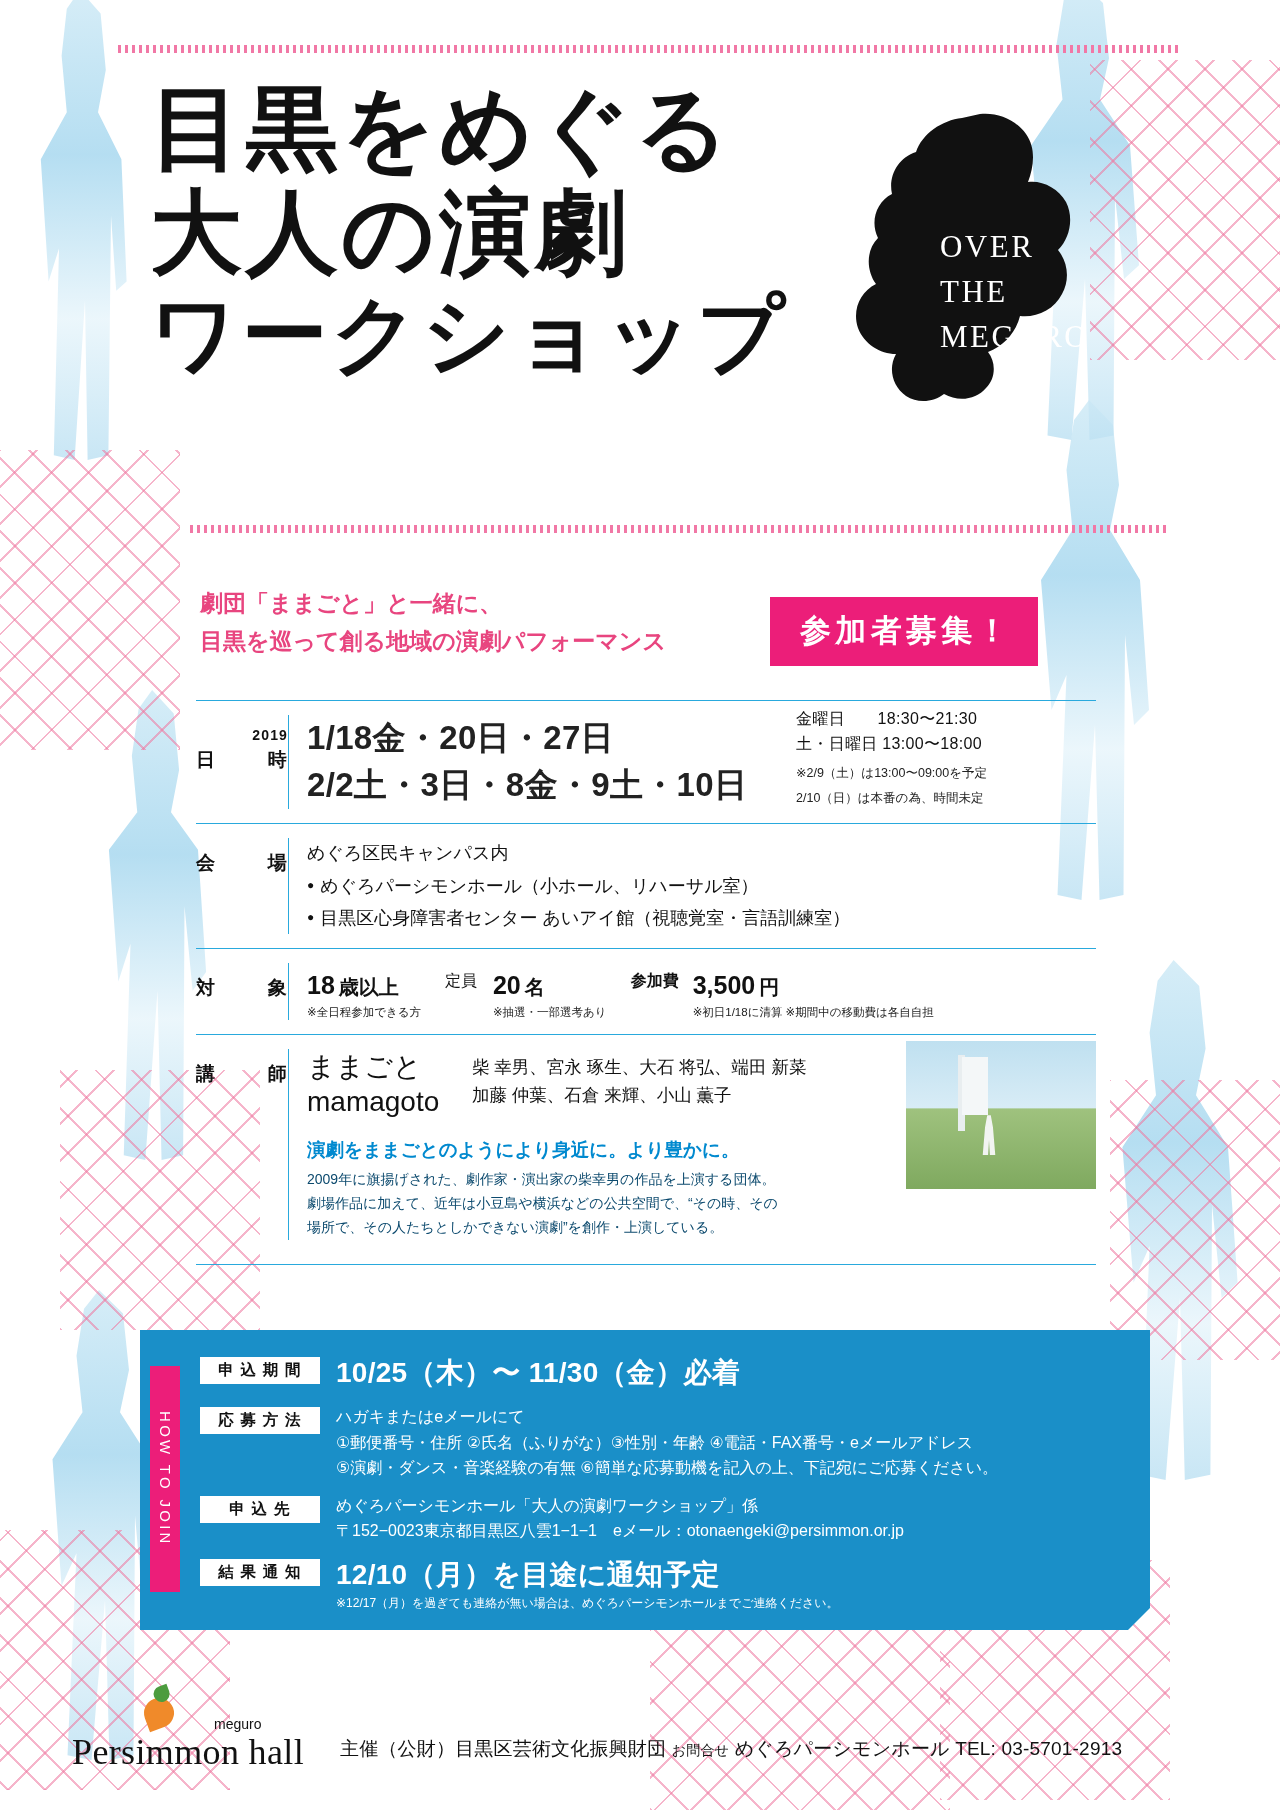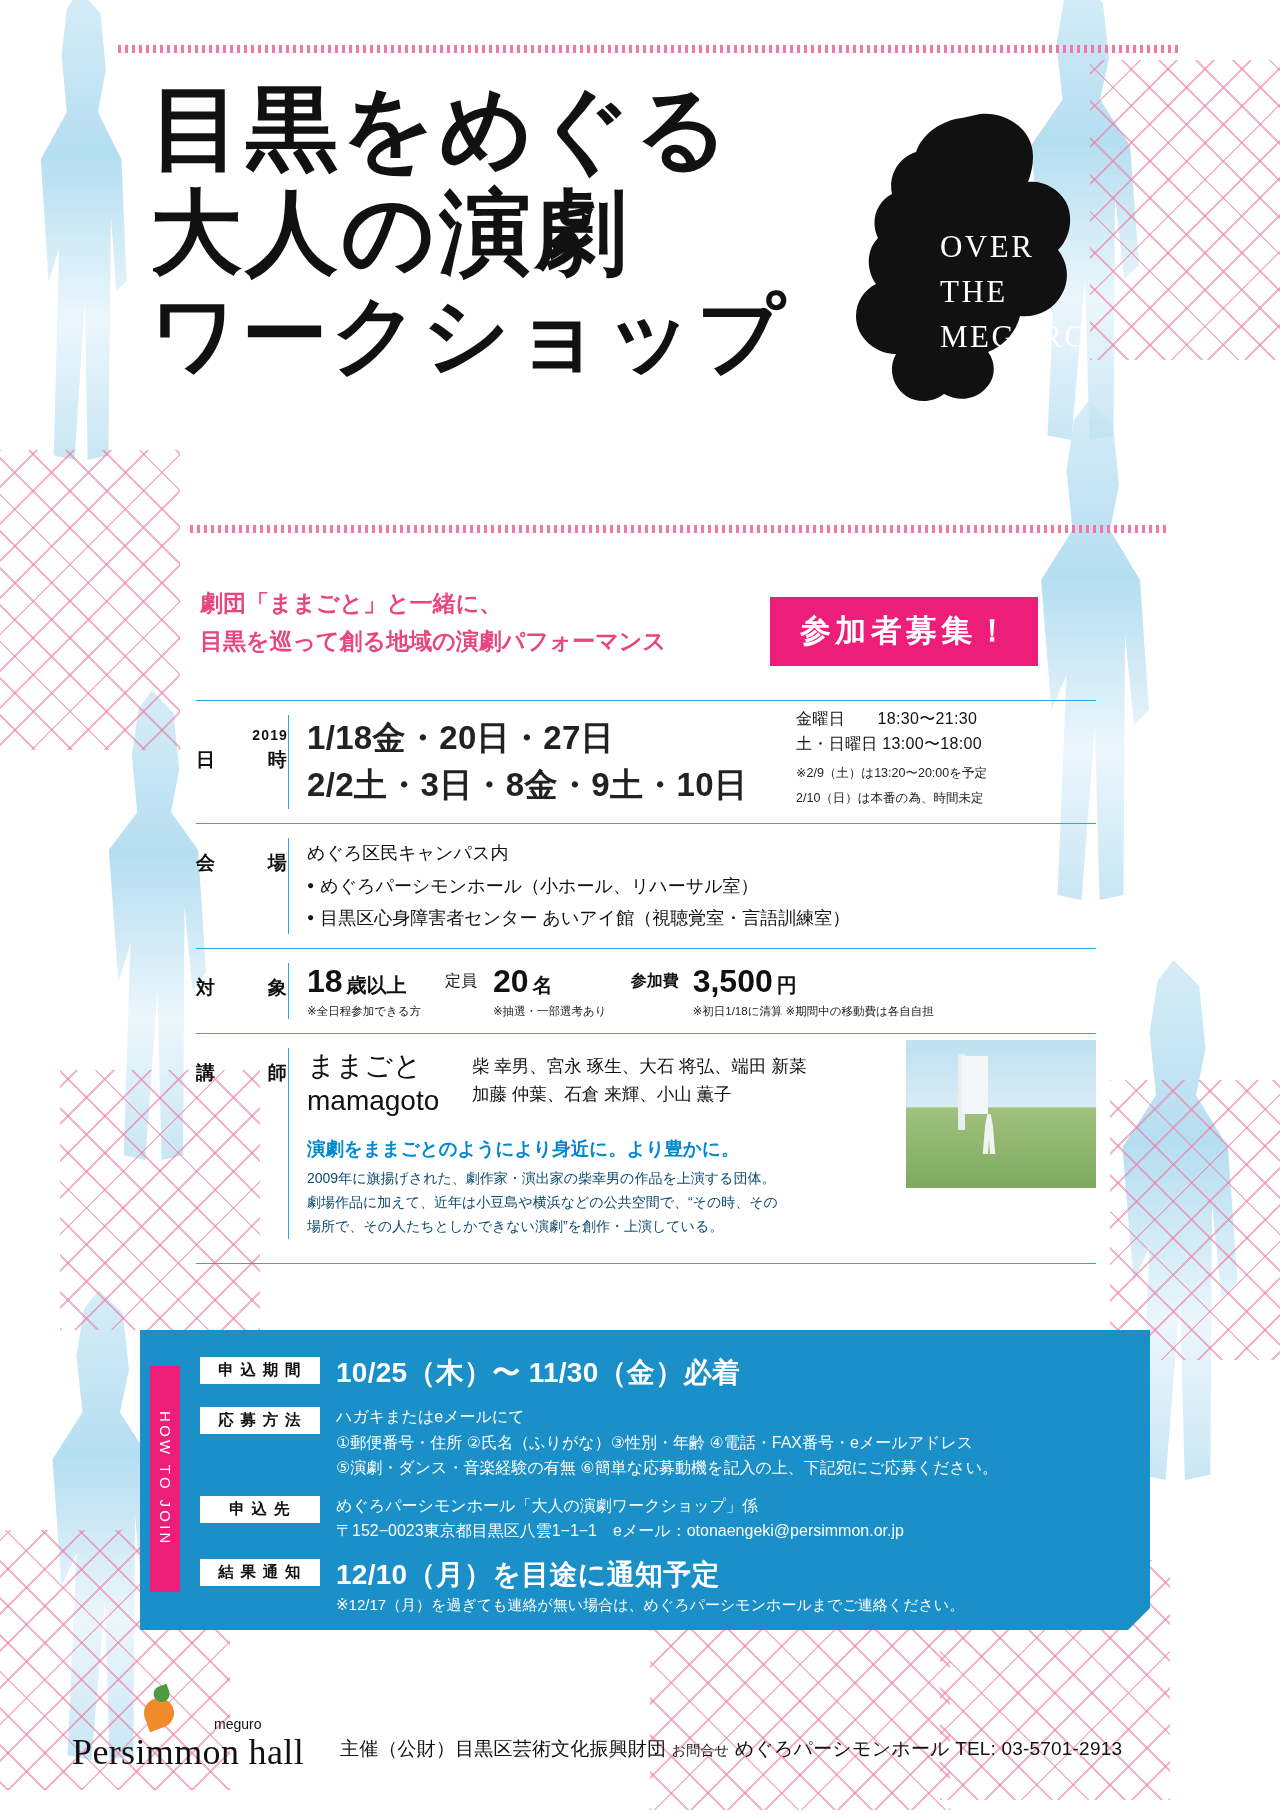--- a/index.html
+++ b/index.html
@@ -119,21 +119,21 @@
   .date-right .t { letter-spacing: .02em; }
   .date-right .note { font-size: 12.5px; line-height: 1.5; margin-top: 7px; color: #222; }
   .rel { position: relative; }
 
   .venue { font-size: 18px; line-height: 1.75; }
   .venue .head { margin-bottom: 2px; }
   .venue .item::before { content: "●"; font-size: 12px; margin-right: 6px; position: relative; top: -3px; }
 
   .target-row { display: flex; align-items: flex-end; gap: 0; }
   .kv { display: flex; align-items: baseline; }
-  .kv .big { font-size: 32px; font-weight: 700; }
+  .kv .big { font-size: 25px; font-weight: 700; margin-top: 8px; }
   .kv .unit { font-size: 20px; font-weight: 700; margin-left: 4px; }
   .subnote { font-size: 11.5px; color: #222; margin-top: 4px; }
   .tgrp { margin-right: 24px; }
 
   .lect { display: flex; }
   .lect-name { font-size: 28px; line-height: 1.25; width: 165px; flex: none; }
   .lect-people { font-size: 17.5px; line-height: 1.6; padding-top: 4px; }
   .lect-cat { color: #0089cf; font-weight: 700; font-size: 18.5px; margin-top: 18px; }
   .lect-desc { font-size: 14px; line-height: 1.7; margin-top: 6px; color: #0c4a6e; }
   .photo {
@@ -161,21 +161,21 @@
   .join-rows { position: absolute; left: 60px; top: 24px; right: 34px; }
   .jrow { display: flex; margin-bottom: 12px; }
   .jlabel {
     width: 120px; flex: none; height: 27px; background: #fff; color: #111;
     font-size: 15.5px; font-weight: 700; letter-spacing: .08em;
     display: flex; align-items: center; justify-content: center; margin-top: 3px;
   }
   .jbody { color: #fff; padding-left: 16px; }
   .jbig { font-size: 28px; font-weight: 700; letter-spacing: .01em; }
   .jtext { font-size: 16px; line-height: 1.6; }
-  .jsmall { font-size: 15px; line-height: 1.5; }
+  .jsmall { font-size: 12px; line-height: 1.5; }
 
   
   .footer { position: absolute; left: 0; bottom: 44px; width: 1280px; }
   .logo { position: absolute; left: 72px; bottom: 0; width: 250px; }
   .logo .persimmon {
     font-family: "Liberation Serif", serif; font-size: 36px; color: #111;
     letter-spacing: .01em; line-height: 1;
   }
   .logo .meguro-small { font-size: 14px; color: #111; position: absolute; left: 142px; top: -18px; }
   .logo .leaf {
@@ -246,21 +246,21 @@
       <div class="label">
         <span class="yr">2019</span>
         <span>日　時</span>
       </div>
       <div class="body">
         <div class="date-lines">1/18金・20日・27日</div>
         <div class="date-lines">2/2土・3日・8金・9土・10日</div>
         <div class="date-right">
           <div class="t">金曜日　　18:30〜21:30</div>
           <div class="t">土・日曜日  13:00〜18:00</div>
-          <div class="note">※2/9（土）は13:20〜20:00を予定</div>
+          <div class="note">※2/9（土）は13:00〜09:00を予定</div>
           <div class="note">2/10（日）は本番の為、時間未定</div>
         </div>
       </div>
     </div>
 
     <div class="row">
       <div class="label">会　場</div>
       <div class="body">
         <div class="venue">
           <div class="head">めぐろ区民キャンパス内</div>

